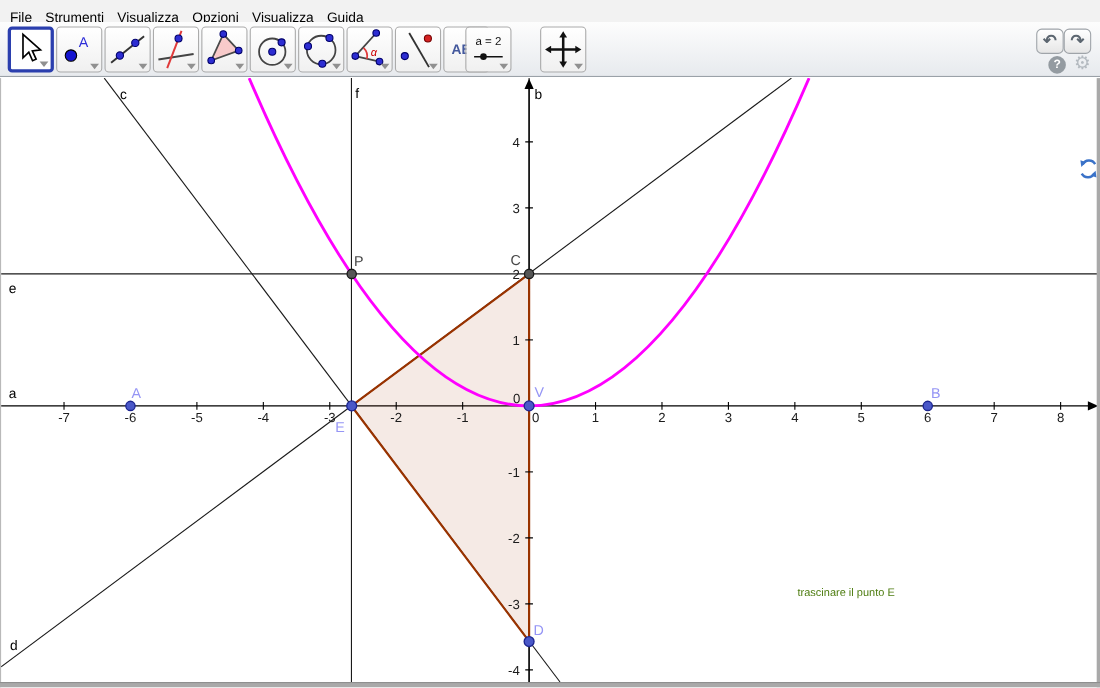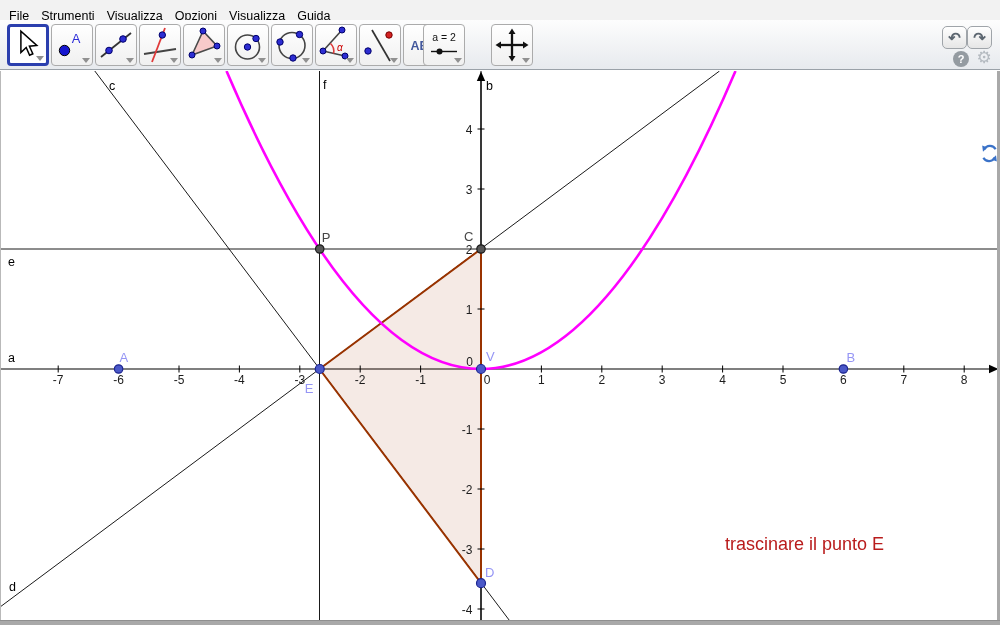--- a/index.html
+++ b/index.html
@@ -60,21 +60,21 @@
   .thinln{stroke:#1a1a1a;stroke-width:1;}
   .axis{stroke:#000;stroke-width:1.2;}
   .tick{stroke:#000;stroke-width:1;}
   .ticklbl{font-size:12px;fill:#1c1c1c;}
   .linelbl{font-size:12.5px;fill:#000;}
   .pt-blue{fill:#4a58c8;stroke:#1c2590;stroke-width:1.2;}
   .pt-dark{fill:#565656;stroke:#1a1a1a;stroke-width:1.2;}
   .ptlbl-blue{font-size:13px;fill:#9595f5;}
   .ptlbl-dark{font-size:13px;fill:#474747;}
   #caption{
-    position:absolute;left:724px;top:463px;font-size:18px;color:#b91c1c;white-space:nowrap;
+    position:absolute;left:724px;top:463px;font-size:10px;color:#4d7c0f;white-space:nowrap;
   }
   #reset-btn{position:absolute;left:979px;top:73px;width:19px;height:19px;background:none;border:none;padding:0;}
   .edge-right{position:absolute;left:997px;top:71px;width:3px;height:554px;background:#a9a9a9;}
   .edge-bottom{position:absolute;left:0px;top:620px;width:1000px;height:5px;background:#a9a9a9;border-top:1px solid #8f8f8f;box-sizing:border-box;}
 </style>
 </head>
 <body>
 
 <div id="menubar">
     <span class="menu-item">File</span>

